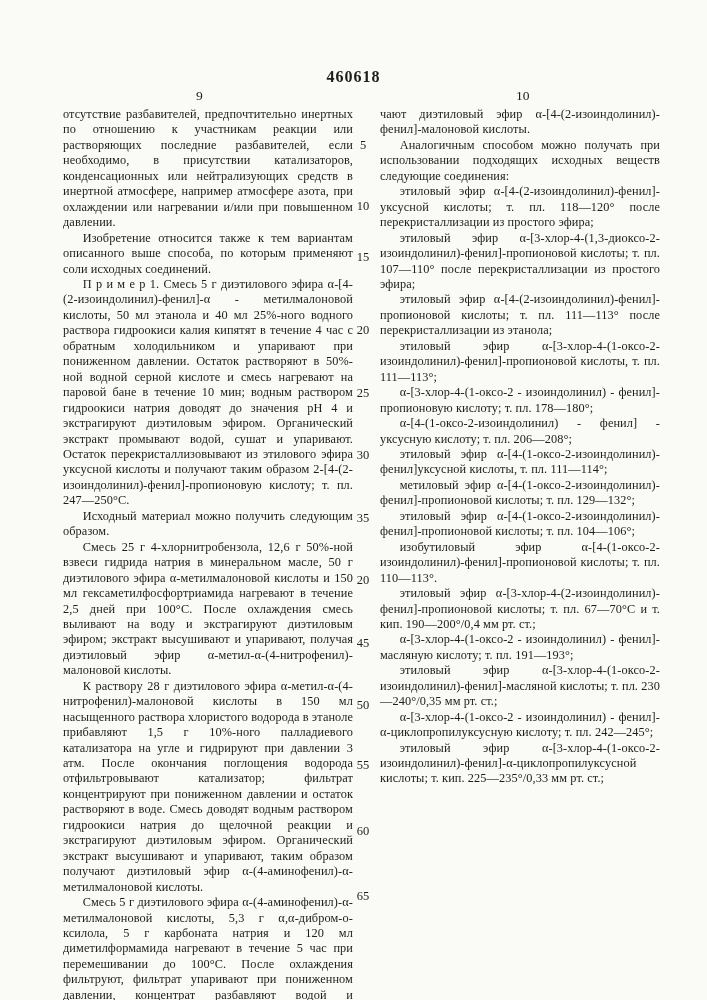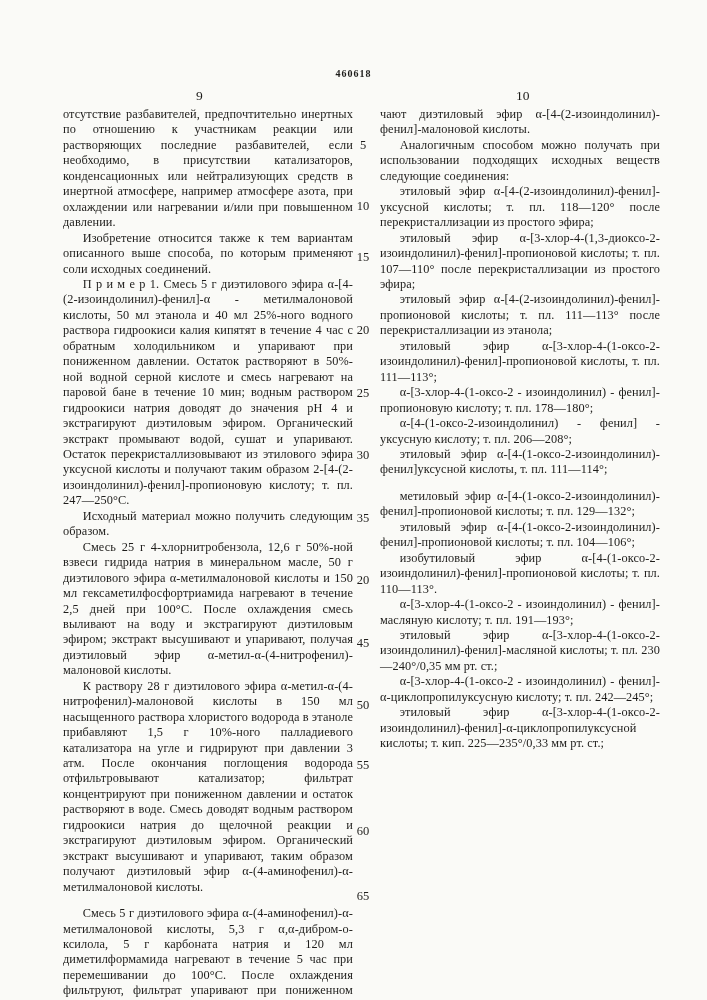--- a/index.html
+++ b/index.html
@@ -16,21 +16,21 @@
     font-family: "Liberation Serif", "DejaVu Serif", serif;
     color: #1d1c1a;
     overflow: hidden;
   }
   .patent-number {
     position: absolute;
     top: 68px;
     left: 0;
     right: 0;
     text-align: center;
-    font-size: 10px;
+    font-size: 16px;
     font-weight: bold;
     letter-spacing: 1px;
   }
   .col-number {
     position: absolute;
     top: 88px;
     font-size: 13.5px;
     font-weight: normal;
   }
   .col-number.left  { left: 196px; }
@@ -52,21 +52,21 @@
   }
   .col.left  { width: 290px; }
   .col.right { width: 280px; }
   .col p {
     margin: 0;
     text-indent: 1.6em;
     hyphens: auto;
     -webkit-hyphens: auto;
   }
   .col p.noindent { text-indent: 0; }
-  .col p.gap-before { margin-top: 11px; }
+  .col p.gap-before { }
   .line-numbers { position: absolute; left: 349px; top: 0; width: 28px; }
   .line-no {
     position: absolute;
     left: 0;
     width: 28px;
     text-align: center;
     font-size: 12.5px;
     color: #201f1d;
   }
 </style>
@@ -114,20 +114,21 @@
       <p>этиловый эфир α-[4-(2-изоиндолинил)-фенил]-уксусной кислоты; т. пл. 118—120° после перекристаллизации из простого эфира;</p>
       <p>этиловый эфир α-[3-хлор-4-(1,3-диоксо-2-изоиндолинил)-фенил]-пропионовой кислоты; т. пл. 107—110° после перекристаллизации из простого эфира;</p>
       <p>этиловый эфир α-[4-(2-изоиндолинил)-фенил]-пропионовой кислоты; т. пл. 111—113° после перекристаллизации из этанола;</p>
       <p>этиловый эфир α-[3-хлор-4-(1-оксо-2-изоиндолинил)-фенил]-пропионовой кислоты, т. пл. 111—113°;</p>
       <p>α-[3-хлор-4-(1-оксо-2 - изоиндолинил) - фенил]-пропионовую кислоту; т. пл. 178—180°;</p>
       <p>α-[4-(1-оксо-2-изоиндолинил) - фенил] - уксусную кислоту; т. пл. 206—208°;</p>
       <p>этиловый эфир α-[4-(1-оксо-2-изоиндолинил)-фенил]уксусной кислоты, т. пл. 111—114°;</p>
       <p class="gap-before">метиловый эфир α-[4-(1-оксо-2-изоиндолинил)-фенил]-пропионовой кислоты; т. пл. 129—132°;</p>
       <p>этиловый эфир α-[4-(1-оксо-2-изоиндолинил)-фенил]-пропионовой кислоты; т. пл. 104—106°;</p>
       <p>изобутиловый эфир α-[4-(1-оксо-2-изоиндолинил)-фенил]-пропионовой кислоты; т. пл. 110—113°.</p>
+      <p>этиловый эфир α-[3-хлор-4-(2-изоиндолинил)-фенил]-пропионовой кислоты; т. пл. 67—70°С и т. кип. 190—200°/0,4 мм рт. ст.;</p>
       <p>α-[3-хлор-4-(1-оксо-2 - изоиндолинил) - фенил]-масляную кислоту; т. пл. 191—193°;</p>
       <p>этиловый эфир α-[3-хлор-4-(1-оксо-2-изоиндолинил)-фенил]-масляной кислоты; т. пл. 230—240°/0,35 мм рт. ст.;</p>
       <p>α-[3-хлор-4-(1-оксо-2 - изоиндолинил) - фенил]-α-циклопропилуксусную кислоту; т. пл. 242—245°;</p>
       <p>этиловый эфир α-[3-хлор-4-(1-оксо-2-изоиндолинил)-фенил]-α-циклопропилуксусной кислоты; т. кип. 225—235°/0,33 мм рт. ст.;</p>
 
     </div>
 
   </div>
 
 </div>

